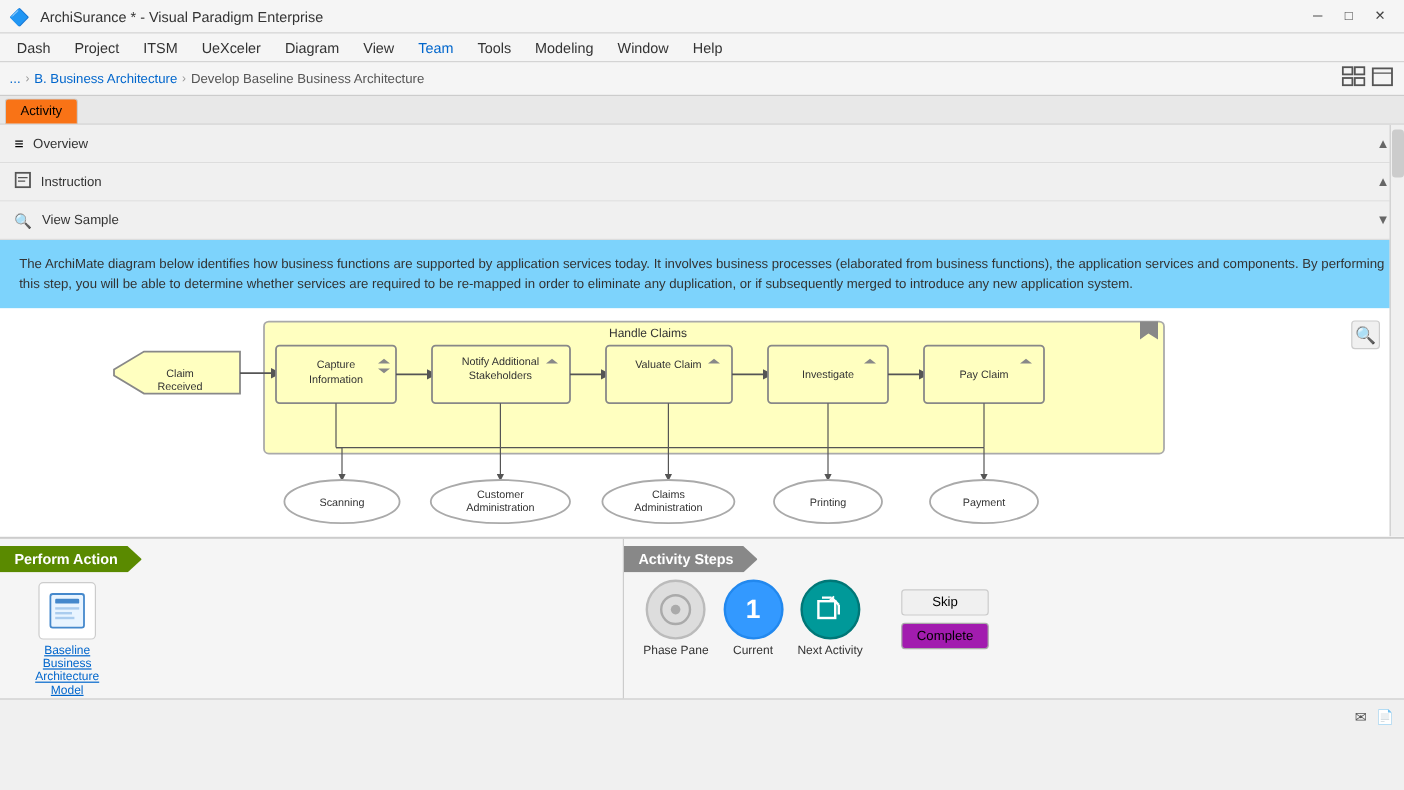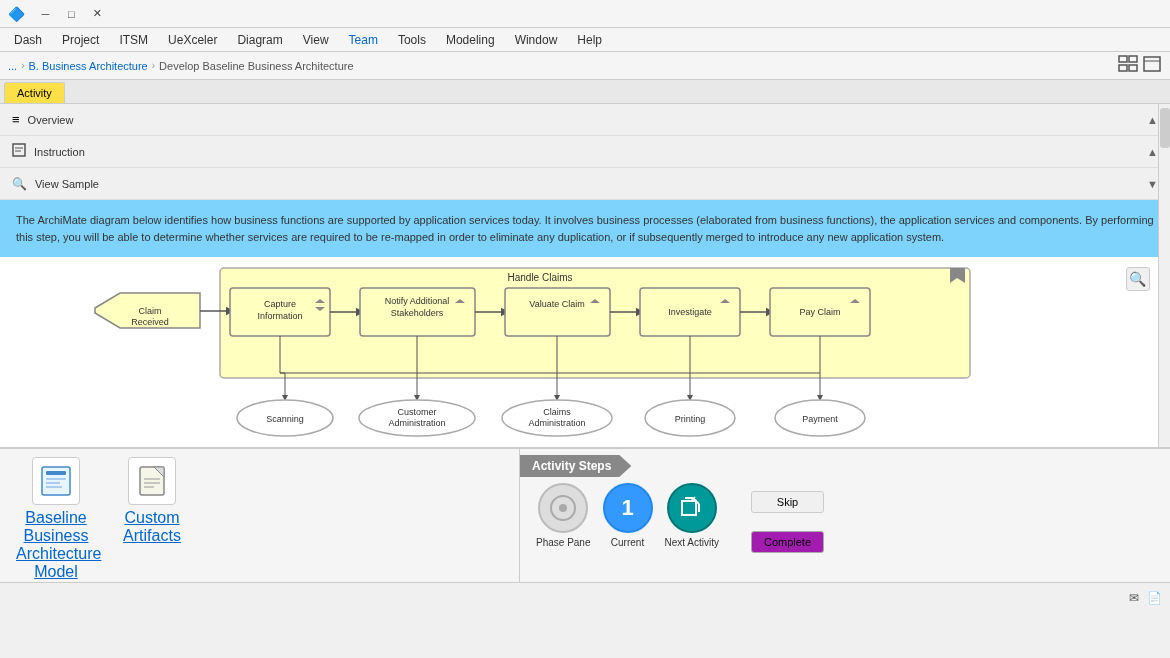--- a/index.html
+++ b/index.html
@@ -73,21 +73,21 @@
     }
     .tab {
       padding: 4px 12px;
       font-size: 11px;
       background: #d0d0d0;
       border: 1px solid #ccc;
       border-bottom: none;
       cursor: pointer;
       border-radius: 3px 3px 0 0;
     }
-    .tab.active { background: #fde047; }
+    .tab.active { background: #f97316; }
 
     
     .main-content {
       background: white;
       height: calc(658px - 28px - 24px - 28px - 24px - 105px - 30px);
       overflow: hidden;
       position: relative;
     }
 
     
@@ -152,21 +152,21 @@
       width: 48px;
       height: 48px;
       background: white;
       border: 1px solid #ccc;
       border-radius: 4px;
       display: flex;
       align-items: center;
       justify-content: center;
     }
     .action-item-label {
-      font-size: 16px;
+      font-size: 10px;
       color: #0066cc;
       text-align: center;
       text-decoration: underline;
       cursor: pointer;
       max-width: 80px;
     }
 
     .activity-steps {
       flex: 1;
       display: flex;
@@ -240,20 +240,21 @@
       justify-content: center;
       cursor: pointer;
       font-size: 14px;
     }
   </style>
 </head>
 <body>
 
 <div class="title-bar">
   <span style="font-size:14px;">🔷</span>
+  <span class="title-bar-title">ArchiSurance * - Visual Paradigm Enterprise</span>
   <div class="title-bar-controls">
     <button class="title-bar-btn">─</button>
     <button class="title-bar-btn">□</button>
     <button class="title-bar-btn close">✕</button>
   </div>
 </div>
 
 <div class="menu-bar">
   <span class="menu-item">Dash</span>
   <span class="menu-item">Project</span>
@@ -420,47 +421,38 @@
   </div>
 
   <div style="position:absolute; right:0; top:0; width:12px; height:100%; background:#f0f0f0; border-left:1px solid #ccc;">
     <div style="width:10px; height:40px; background:#ccc; border-radius:3px; margin: 4px 1px;"></div>
   </div>
 </div>
 
 <div class="bottom-panel">
 
   <div class="perform-action">
+    <div style="display:flex; align-items:center; margin: 6px 0 0 0;">
+      <div style="background:#5a8a00; color:white; font-size:12px; font-weight:bold; padding:4px 20px 4px 12px; clip-path:polygon(0 0, calc(100% - 12px) 0, 100% 50%, calc(100% - 12px) 100%, 0 100%);">Perform Action</div>
+    </div>
     <div class="perform-action-items">
 
       <div class="action-item">
         <div class="action-item-icon">
           <svg width="36" height="36" viewBox="0 0 36 36">
             <rect x="4" y="4" width="28" height="28" fill="#e8f4ff" stroke="#4488cc" stroke-width="1.5" rx="2"></rect>
             <rect x="8" y="8" width="20" height="4" fill="#4488cc" rx="1"></rect>
             <rect x="8" y="15" width="20" height="2" fill="#aaccee"></rect>
             <rect x="8" y="19" width="14" height="2" fill="#aaccee"></rect>
             <rect x="8" y="23" width="16" height="2" fill="#aaccee"></rect>
           </svg>
         </div>
         <span class="action-item-label">Baseline Business Architecture Model</span>
       </div>
 
-      <div class="action-item">
-        <div class="action-item-icon">
-          <svg width="36" height="36" viewBox="0 0 36 36">
-            <rect x="6" y="4" width="24" height="28" fill="#f5f5e8" stroke="#888" stroke-width="1.5" rx="2"></rect>
-            <polygon points="20,4 30,4 30,14" fill="#ddd" stroke="#888" stroke-width="1"></polygon>
-            <line x1="10" y1="16" x2="26" y2="16" stroke="#999" stroke-width="1"></line>
-            <line x1="10" y1="20" x2="26" y2="20" stroke="#999" stroke-width="1"></line>
-            <line x1="10" y1="24" x2="20" y2="24" stroke="#999" stroke-width="1"></line>
-          </svg>
-        </div>
-        <span class="action-item-label">Custom Artifacts</span>
-      </div>
     </div>
   </div>
 
   <div class="activity-steps">
     <div style="display:flex; margin: 6px 0 0 0;">
       <div style="background:#888; color:white; font-size:12px; font-weight:bold; padding:4px 20px 4px 12px; clip-path:polygon(0 0, calc(100% - 12px) 0, 100% 50%, calc(100% - 12px) 100%, 0 100%);">Activity Steps</div>
     </div>
     <div style="display:flex; align-items:flex-start; padding: 6px 16px; gap: 12px;">
 
       <div class="step-item">
@@ -484,21 +476,21 @@
             <rect x="5" y="8" width="14" height="14" fill="none" stroke="white" stroke-width="2"></rect>
             <line x1="8" y1="5" x2="16" y2="5" stroke="white" stroke-width="2"></line>
             <line x1="16" y1="5" x2="22" y2="11" stroke="white" stroke-width="2"></line>
             <line x1="22" y1="11" x2="22" y2="19" stroke="white" stroke-width="2"></line>
             <line x1="14" y1="8" x2="18" y2="4" stroke="white" stroke-width="1.5"></line>
           </svg>
         </div>
         <span class="step-label">Next Activity</span>
       </div>
 
-      <div style="display:flex; flex-direction:column; gap:18px; margin-left:20px; margin-top:8px;">
+      <div style="display:flex; flex-direction:column; gap:6px; margin-left:20px; margin-top:8px;">
         <button class="step-btn">Skip</button>
         <button class="step-btn primary">Complete</button>
       </div>
     </div>
   </div>
 </div>
 
 <div class="status-bar">
   <span style="cursor:pointer; color:#555;">✉</span>
   <span style="cursor:pointer; color:#555;">📄</span>

